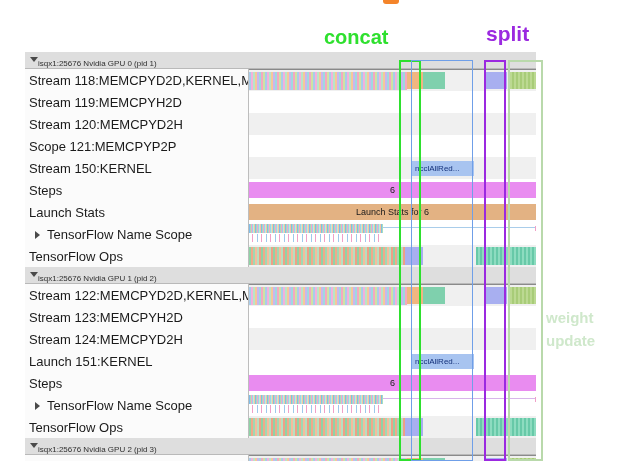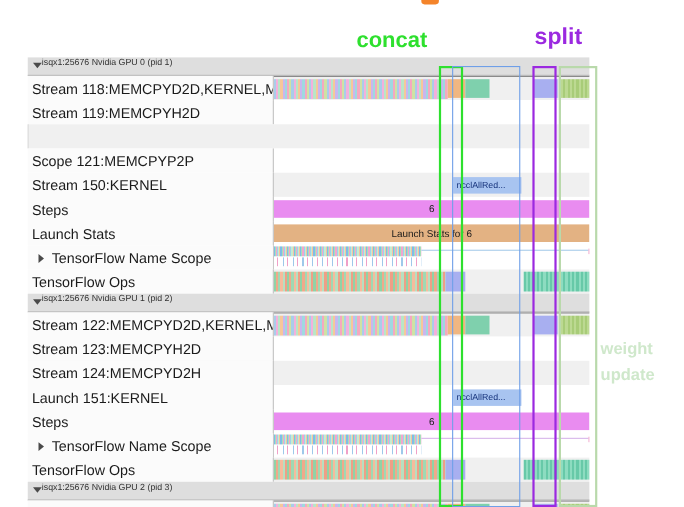--- a/index.html
+++ b/index.html
@@ -15,21 +15,21 @@
   #anno-weight{left:546px;top:306px;font-size:15px;color:#cfe8cb;line-height:23px;}
   #anno-weight span{display:block;}
   
   #top-sliver{position:absolute;left:383px;top:0px;width:16px;height:4px;
               background:#f4842a;border-radius:0 0 3px 3px;}
 
   
   #trace{position:absolute;left:25px;top:52px;width:511px;height:409px;
          background:#ffffff;overflow:hidden;}
   .grp-head{height:16px;background:#dedede;border-bottom:1px solid #b9b9b9;
-            font-size:8px;color:#303030;display:flex;align-items:flex-start;
+            font-size:8px;color:#303030;display:flex;align-items:flex-end;
             padding-left:13px;position:relative;}
   .grp-head .caret{position:absolute;left:5px;top:5px;width:0;height:0;
             border-left:4px solid transparent;border-right:4px solid transparent;
             border-top:5px solid #4a4a4a;}
   .row{height:22px;display:flex;align-items:stretch;position:relative;}
   .row.alt .lane{background:#f0f0f0;}
   .lbl{width:223px;flex:0 0 223px;background:#fbfbfb;
        font-size:13px;color:#1b1b1b;display:flex;align-items:center;
        padding-left:4px;box-sizing:border-box;overflow:hidden;white-space:nowrap;}
   .lbl.indent{padding-left:22px;position:relative;text-align:center;}
@@ -113,20 +113,21 @@
     </div>
   </div>
 
   <div class="row">
     <div class="lbl">Stream 119:MEMCPYH2D</div>
     <div class="sep"></div>
     <div class="lane"></div>
   </div>
 
   <div class="row alt">
+    <div class="lbl">Stream 120:MEMCPYD2H</div>
     <div class="sep"></div>
     <div class="lane"></div>
   </div>
 
   <div class="row">
     <div class="lbl">Scope 121:MEMCPYP2P</div>
     <div class="sep"></div>
     <div class="lane"></div>
   </div>
 

